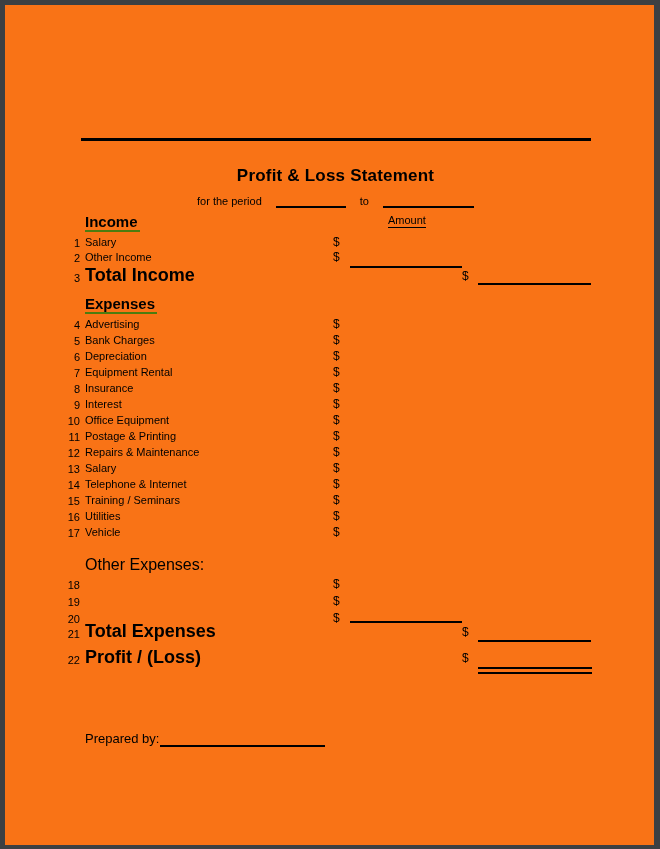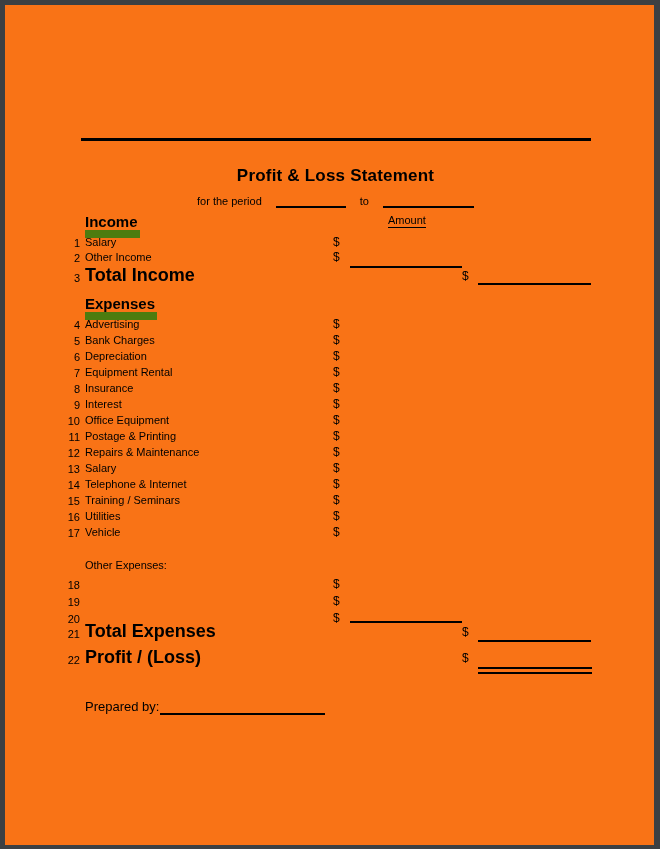--- a/index.html
+++ b/index.html
@@ -30,21 +30,21 @@
     left: 75px; top: 186px; width: 511px;
     display: flex; justify-content: center; align-items: flex-end; gap: 14px;
     font-size: 11px; line-height: 14px;
   }
   .blank { display: inline-block; border-bottom: 2px solid #000; height: 15px; }
   .blank.period-a { width: 70px; }
   .blank.period-b { width: 91px; }
 
   .sec-heading {
     font-size: 15px; font-weight: 700; line-height: 17px;
-    border-bottom: 8px solid #4d7c0f; padding: 0 2px 0 0;
+    border-bottom: 2px solid #4d7c0f; padding: 0 2px 0 0;
   }
   .income-heading { left: 80px; top: 208px; }
   .expenses-heading { left: 80px; top: 290px; }
 
   .amount-header {
     left: 383px; top: 208px;
     font-size: 11px; line-height: 14px;
     border-bottom: 1.5px solid #000;
   }
 
@@ -56,38 +56,38 @@
   .row .label { position: absolute; left: 80px; white-space: nowrap; }
   .row .dollar { position: absolute; left: 328px; font-size: 12px; }
   .row.total { height: 18px; line-height: 17px; }
   .row.total .label { font-weight: 700; font-size: 18px; }
   .row.total .dollar { left: 457px; top: 1px; }
   .row.total .num { top: 3px; }
 
   #income-rows { top: 230px; }
   #income-total { top: 262px; }
   #expense-rows { top: 312px; }
-  .other-label { left: 80px; top: 553px; font-size: 11px; line-height: 14px; }
+  .other-label { left: 80px; top: 553px; font-size: 16px; line-height: 14px; }
   #other-rows { top: 572px; }
   #total-expenses { top: 618px; }
   #profit-row { top: 644px; }
 
   .hline { height: 2px; background: #000; }
   .income-subtotal-line   { left: 345px; top: 261px; width: 112px; }
   .income-total-line      { left: 473px; top: 278px; width: 113px; }
   .expenses-subtotal-line { left: 345px; top: 616px; width: 112px; }
   .expenses-total-line    { left: 473px; top: 635px; width: 113px; }
   .profit-double-line {
     left: 473px; top: 662px; width: 114px; height: 3px;
     border-top: 2px solid #000; border-bottom: 2px solid #000;
   }
 
   .footer-row {
     left: 80px; display: flex; align-items: flex-end; gap: 1px;
-    font-size: 13px; line-height: 16px;
+    font-size: 13px; line-height: 16px; margin-top: 32px;
   }
   .prepared-row { top: 691px; }
   .date-row { top: 721px; }
   .blank.prepared-field { width: 165px; height: 17px; }
   .blank.date-field { width: 210px; height: 17px; }
 </style>
 </head>
 <body>
 
 <div class="page">

